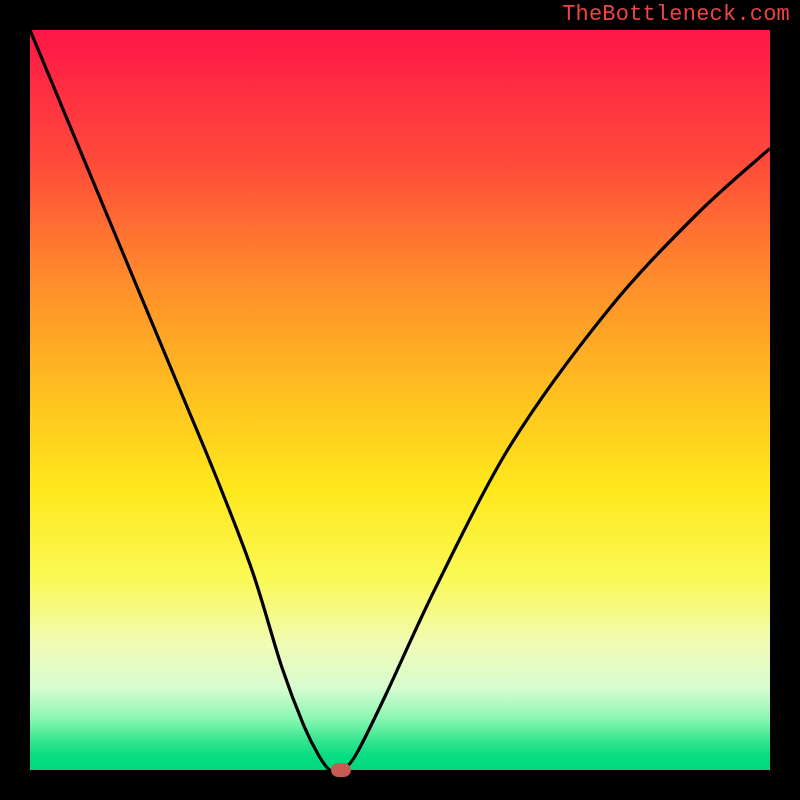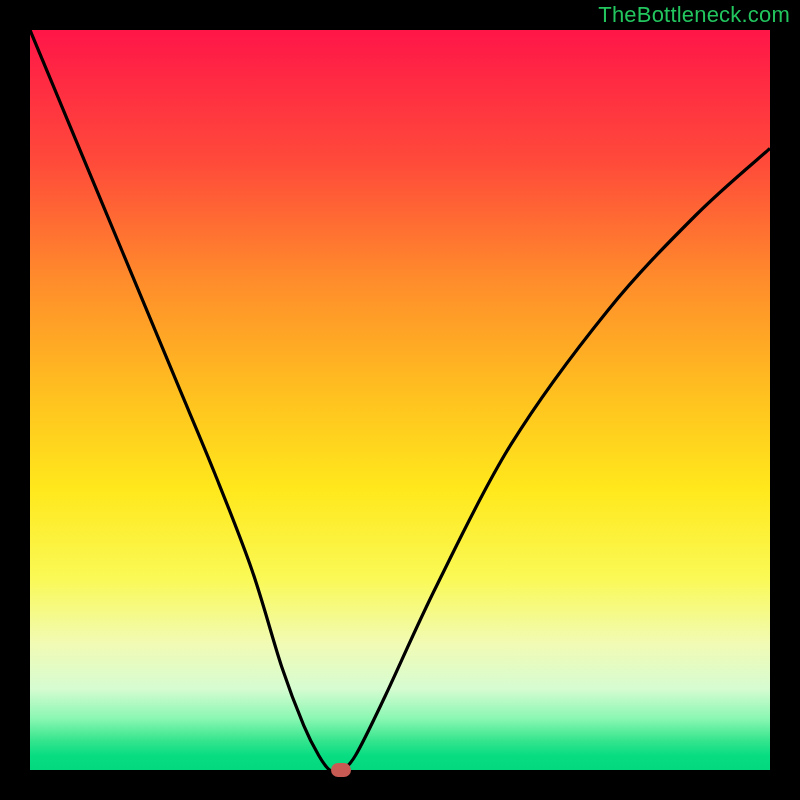--- a/index.html
+++ b/index.html
@@ -52,23 +52,23 @@
     width: 20px;
     height: 14px;
     border-radius: 7px;
     background: #c85a54;
     transform: translate(-50%, -50%);
   }
   .watermark {
     position: absolute;
     top: 2px;
     right: 10px;
-    font-family: Liberation Sans, sans-serif;
+    font-family: Liberation Mono, monospace;
     font-size: 22px;
-    color: #22c55e;
+    color: #ef4444;
     letter-spacing: 0.2px;
     font-weight: 500;
   }
 </style>
 </head>
 <body>
 
 <div class="frame">
   <div class="plot-area">
     <svg class="curve" viewBox="0 0 740 740" preserveAspectRatio="none">

